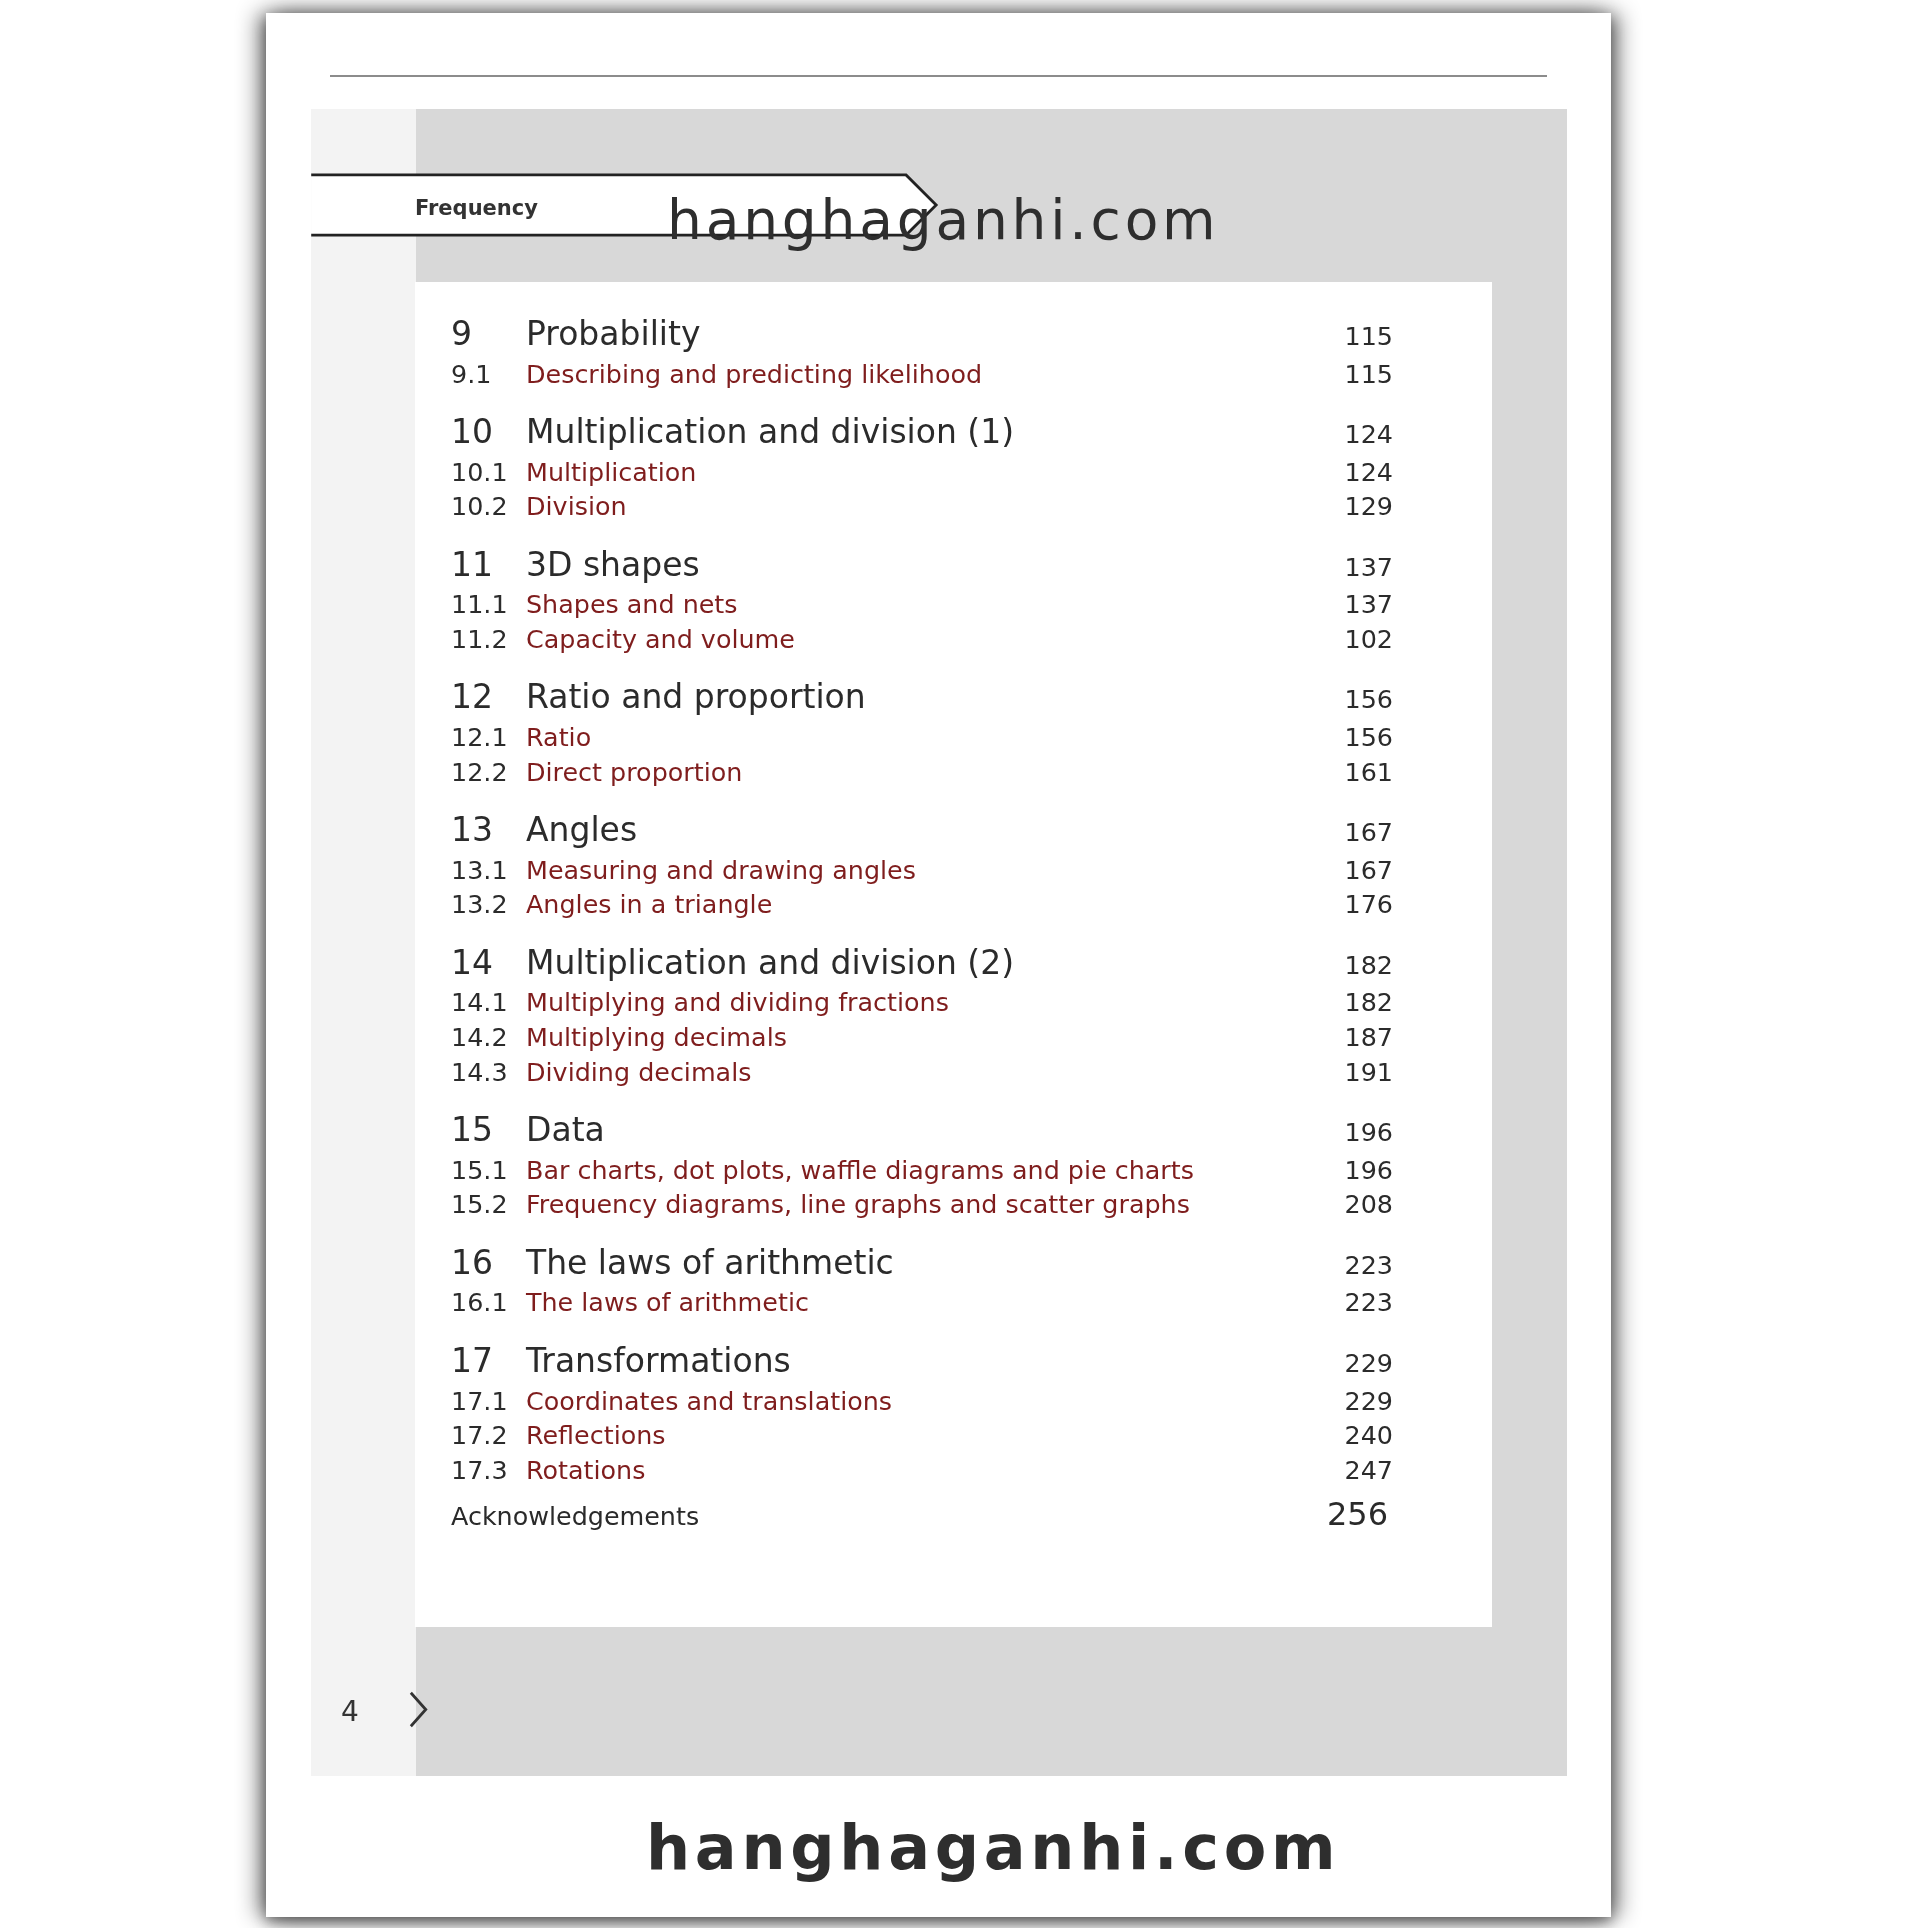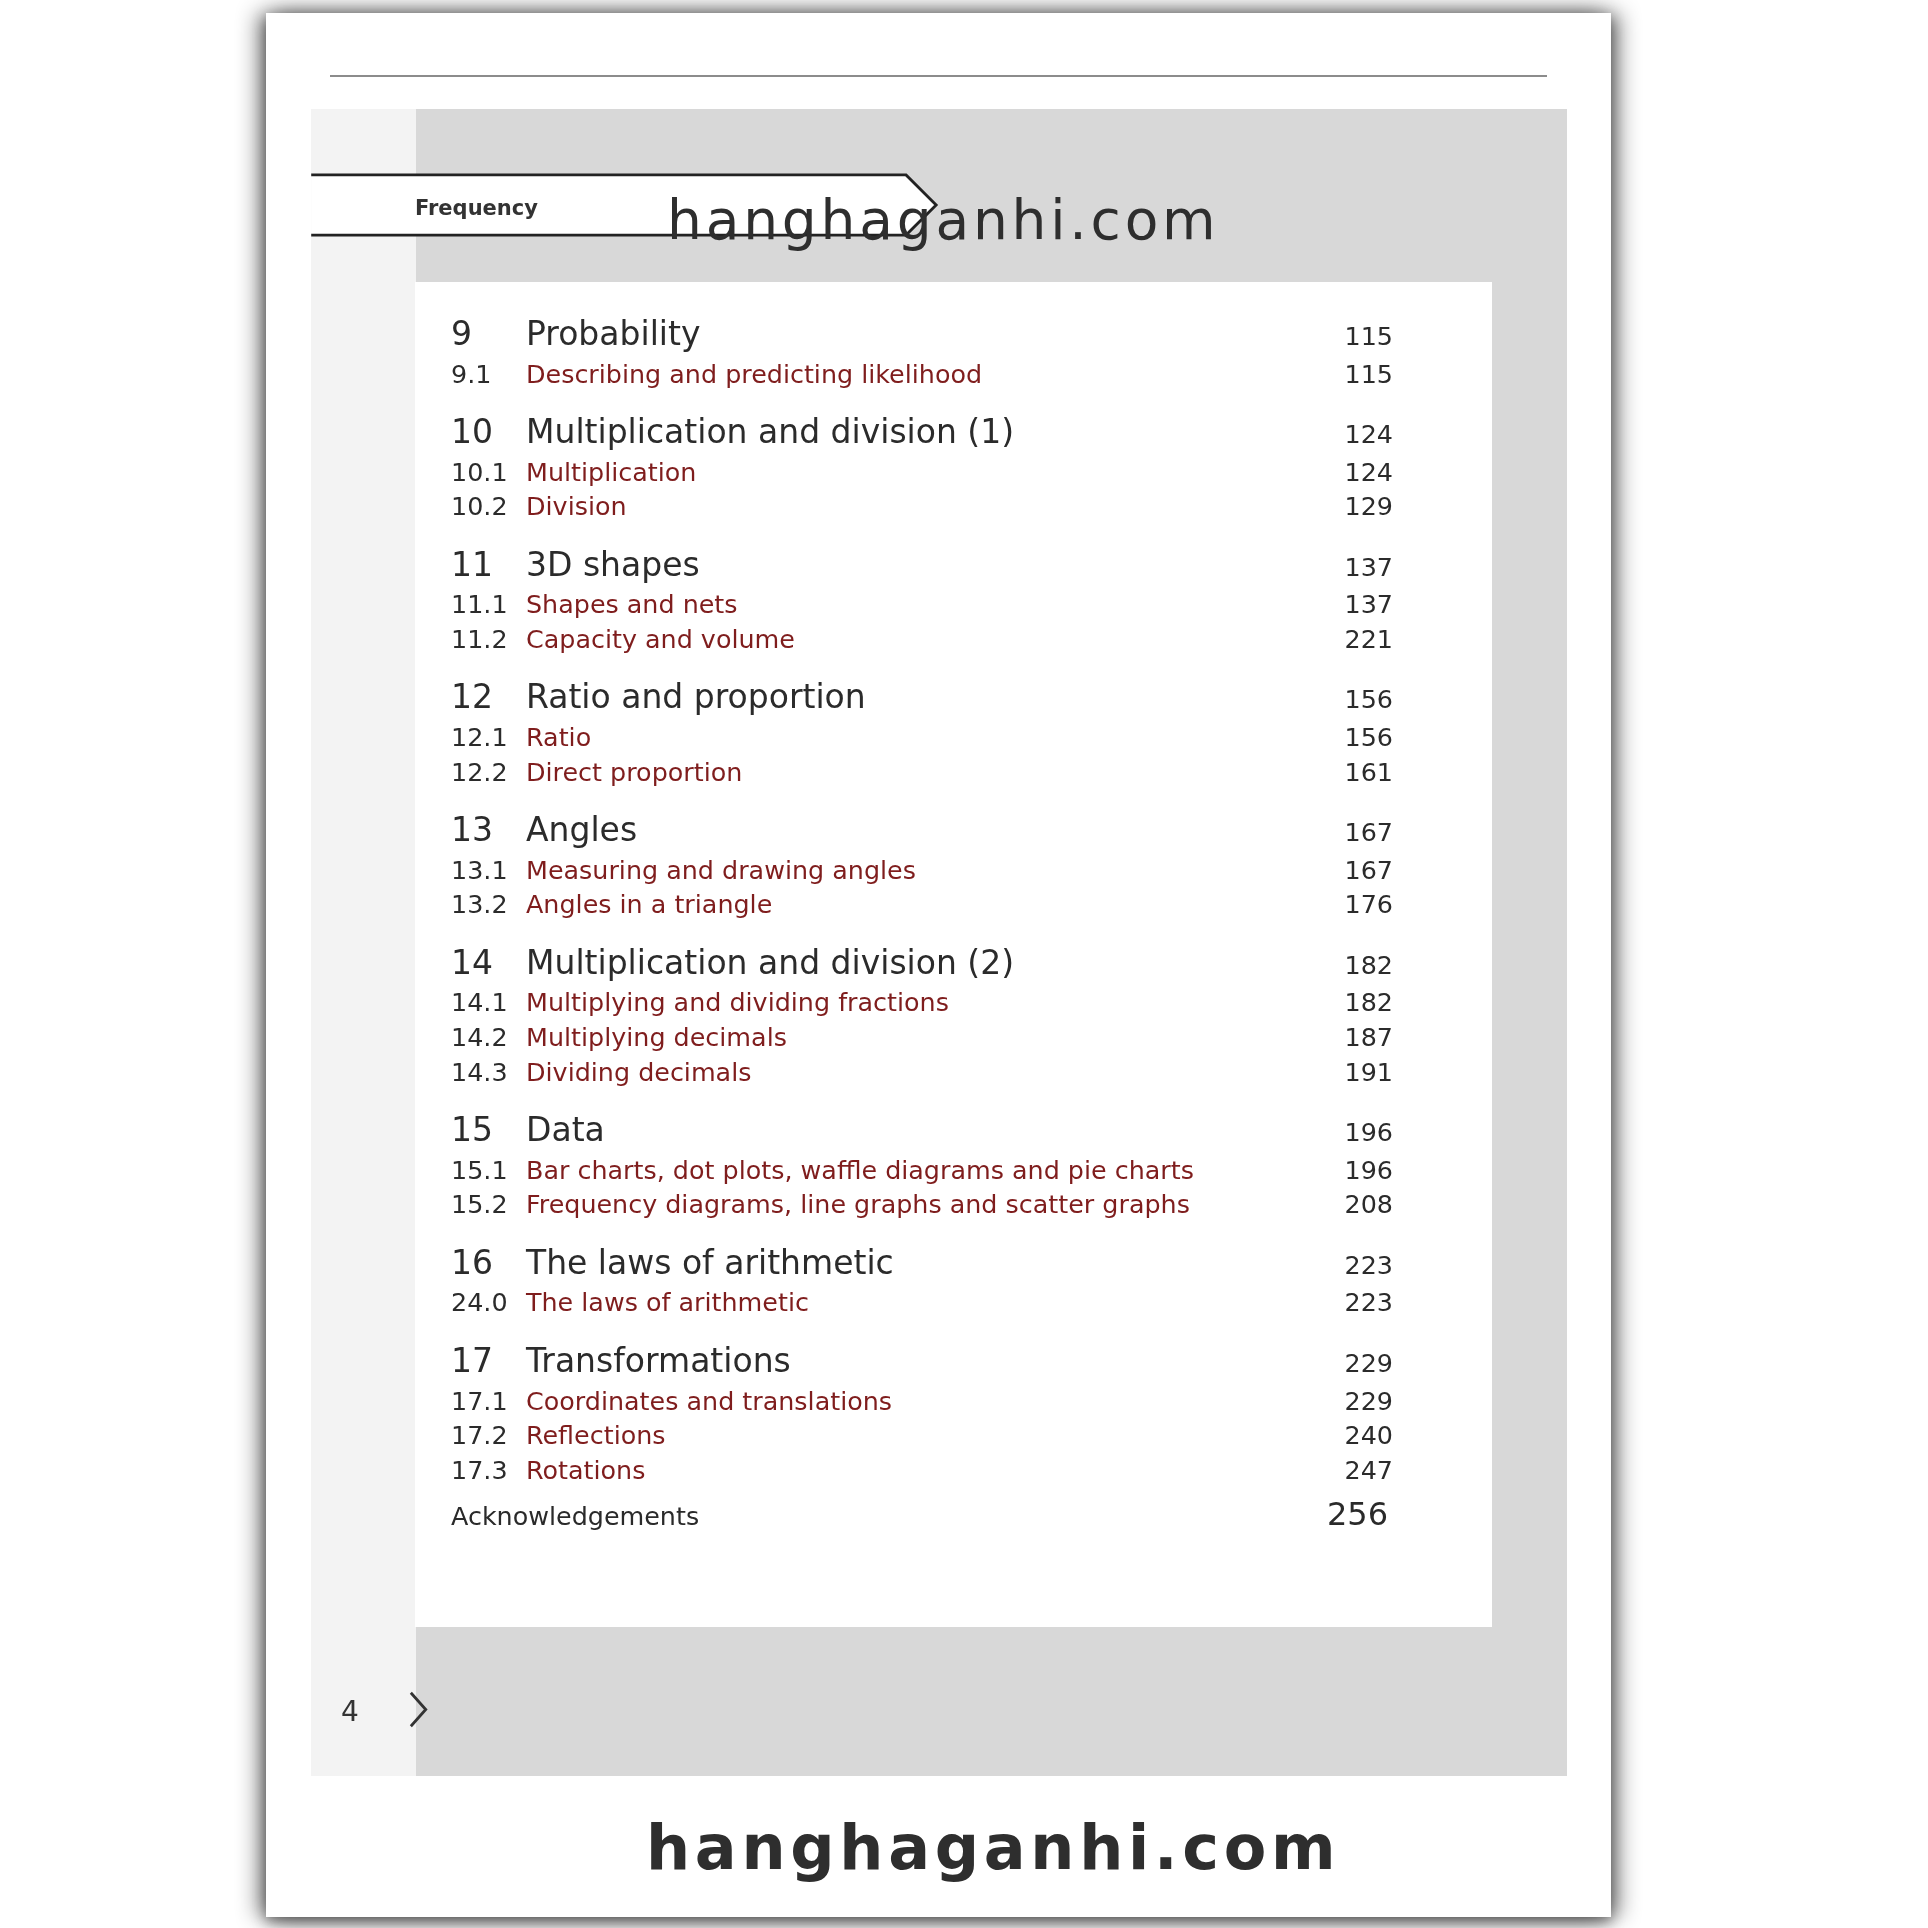--- a/index.html
+++ b/index.html
@@ -81,21 +81,21 @@
         <span class="pg">137</span>
       </div>
       <div class="sec">
         <span class="num">11.1</span>
         <span class="title">Shapes and nets</span>
         <span class="pg">137</span>
       </div>
       <div class="sec">
         <span class="num">11.2</span>
         <span class="title">Capacity and volume</span>
-        <span class="pg">221</span>
+        <span class="pg">102</span>
       </div>
       <div class="ch">
         <span class="num">12</span>
         <span class="title">Ratio and proportion</span>
         <span class="pg">156</span>
       </div>
       <div class="sec">
         <span class="num">12.1</span>
         <span class="title">Ratio</span>
         <span class="pg">156</span>
@@ -154,21 +154,21 @@
         <span class="num">15.2</span>
         <span class="title">Frequency diagrams, line graphs and scatter graphs</span>
         <span class="pg">208</span>
       </div>
       <div class="ch">
         <span class="num">16</span>
         <span class="title">The laws of arithmetic</span>
         <span class="pg">223</span>
       </div>
       <div class="sec">
-        <span class="num">24.0</span>
+        <span class="num">16.1</span>
         <span class="title">The laws of arithmetic</span>
         <span class="pg">223</span>
       </div>
       <div class="ch">
         <span class="num">17</span>
         <span class="title">Transformations</span>
         <span class="pg">229</span>
       </div>
       <div class="sec">
         <span class="num">17.1</span>

